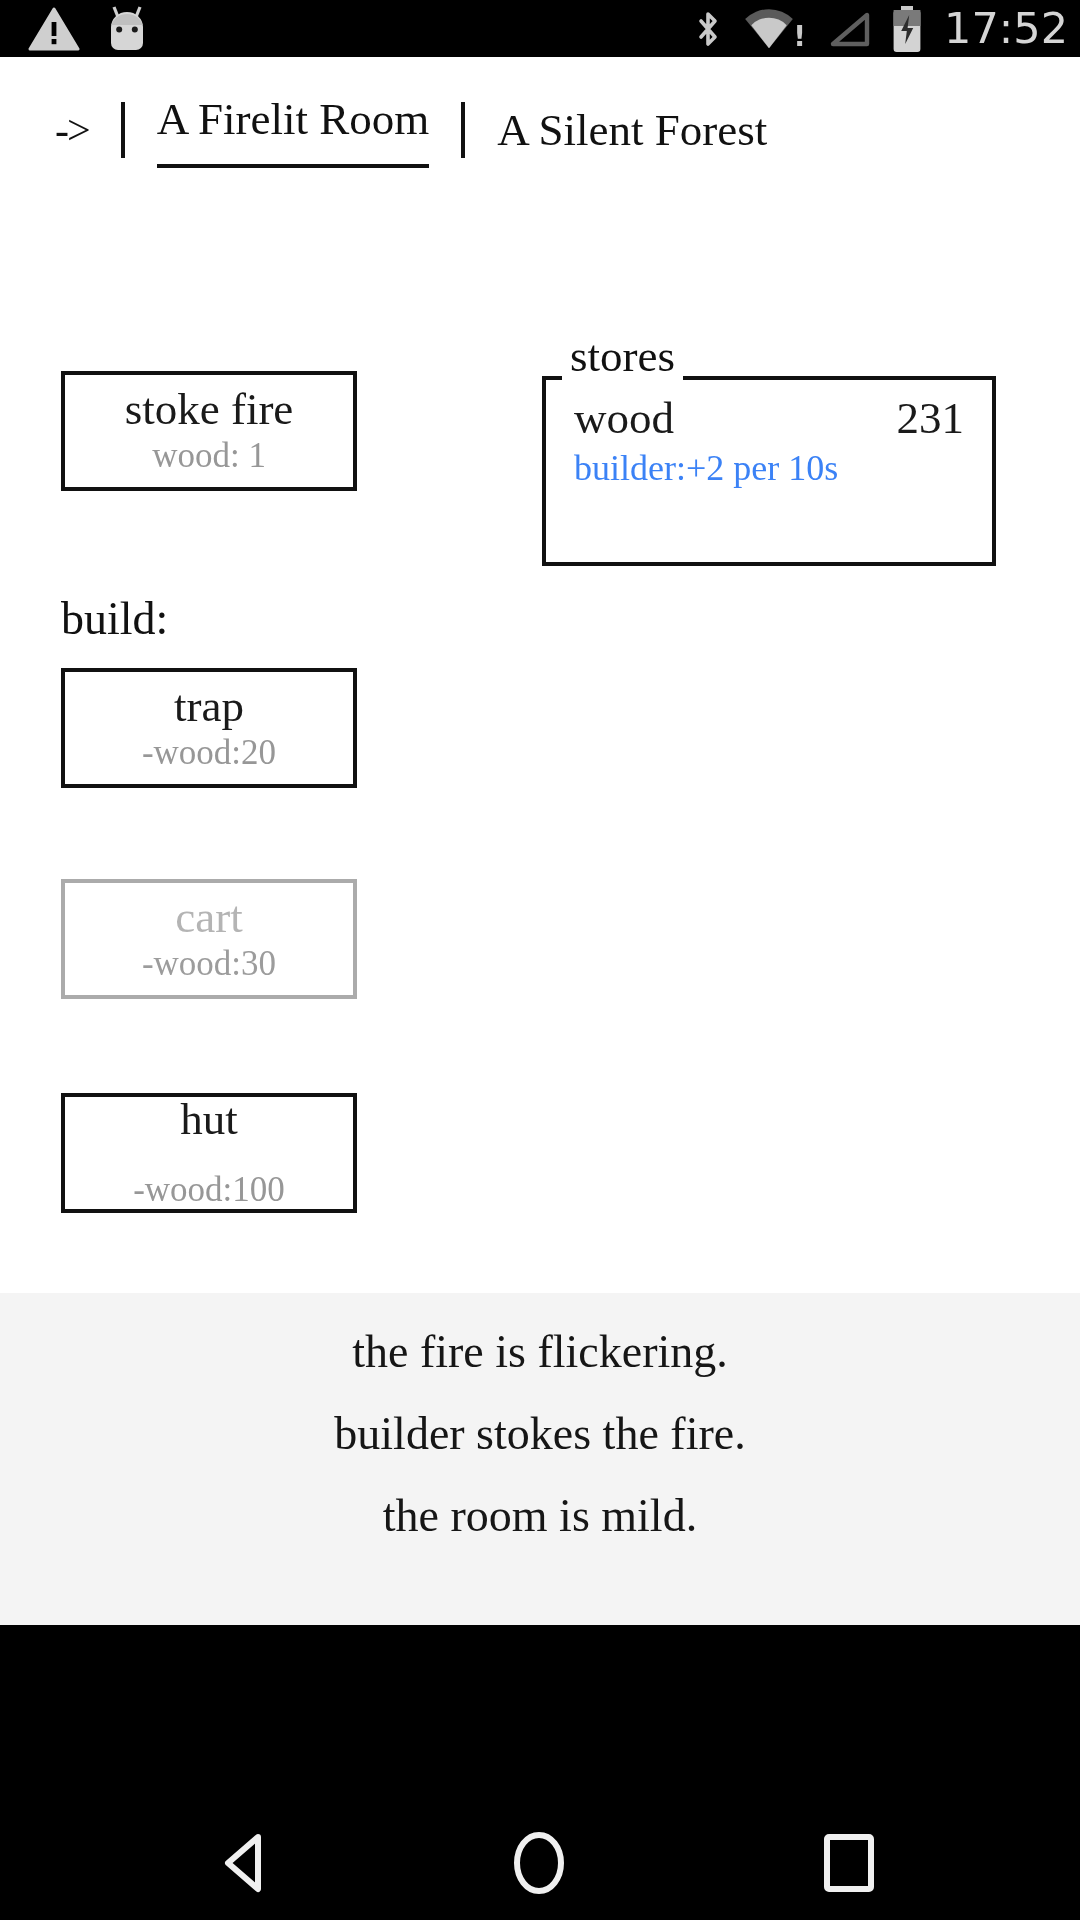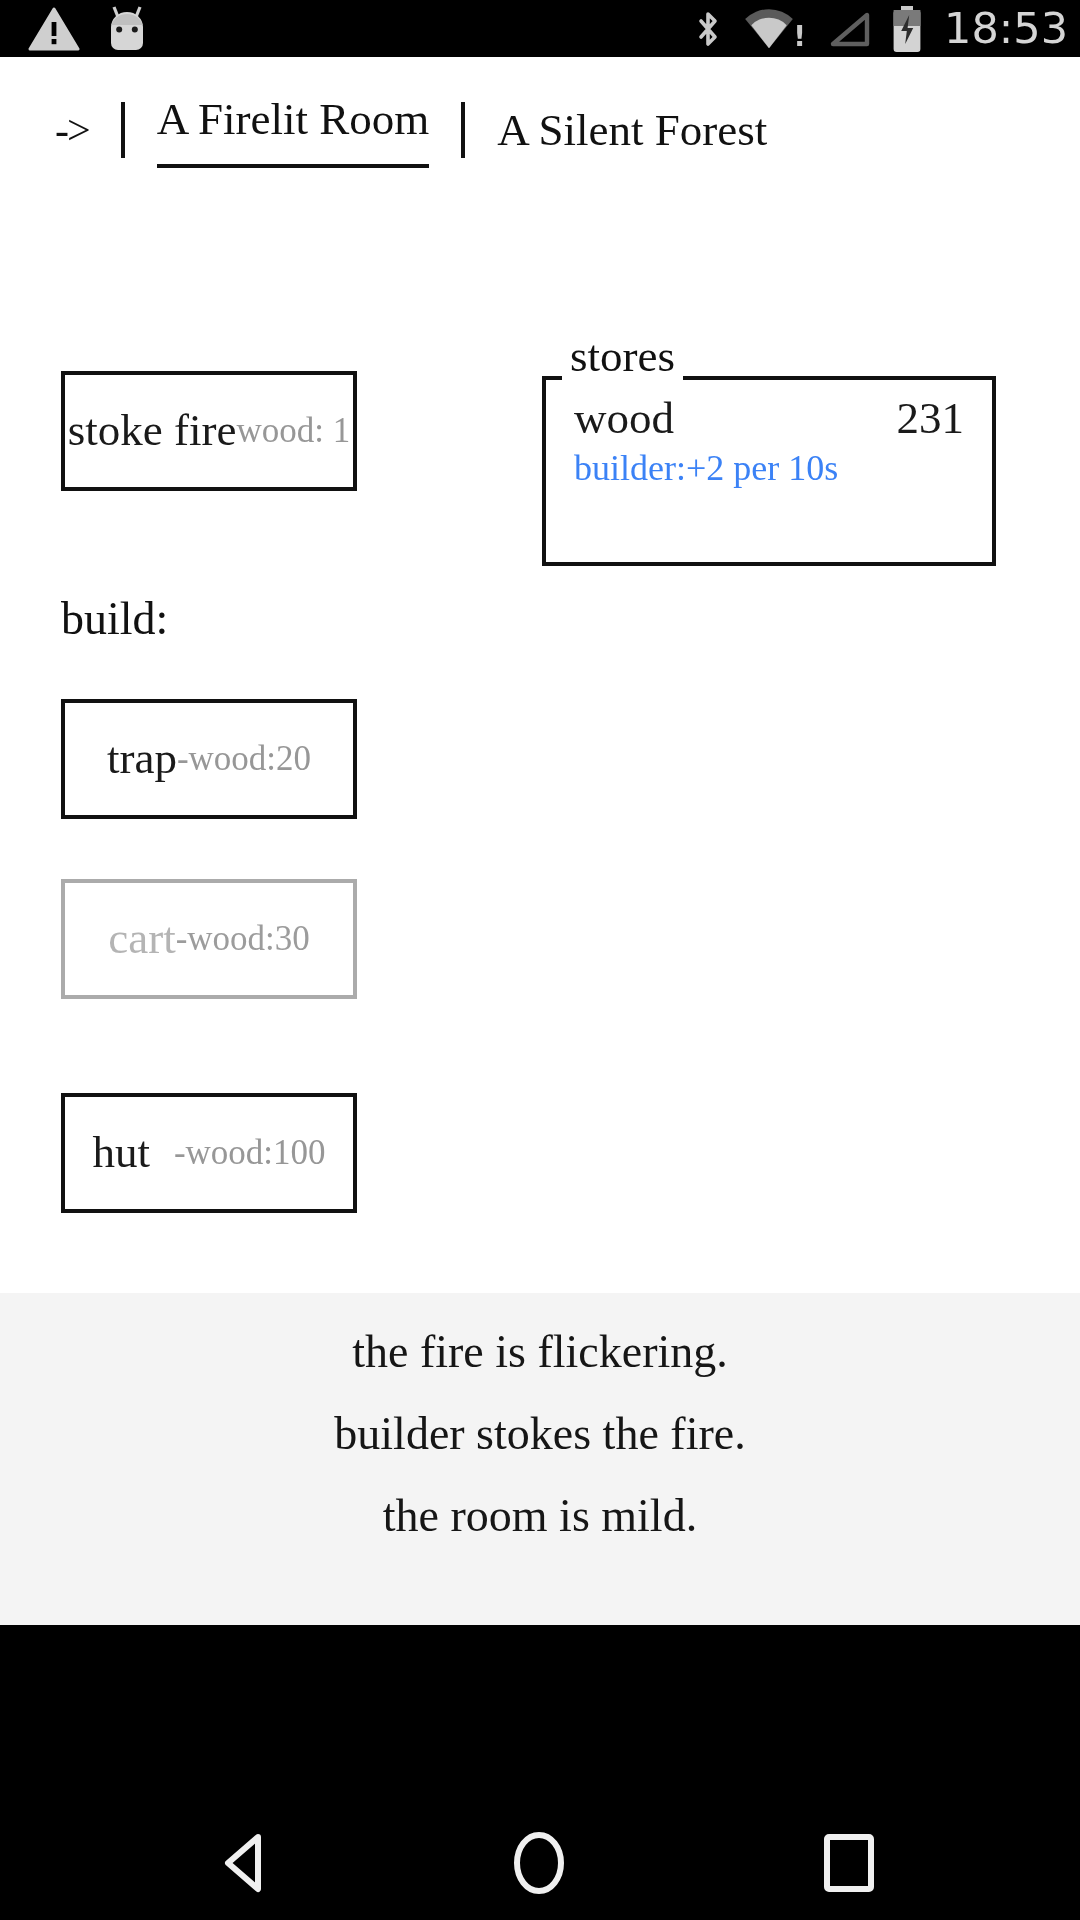--- a/index.html
+++ b/index.html
@@ -57,31 +57,31 @@
   .tab { font-size: 45px; color: #111; margin-right: 32px; white-space: nowrap; }
   .tab.active {
     border-bottom: 4px solid #111;
     padding-bottom: 19px;
   }
 
   
   .game-button {
     position: absolute; left: 61px; width: 296px; height: 120px;
     border: 4px solid #111; background: #fff;
-    display: flex; flex-direction: row;
+    display: flex; flex-direction: column;
     align-items: center; justify-content: center;
   }
   .game-button .btn-label { font-size: 45px; color: #1a1a1a; line-height: 1.1; }
   .game-button .btn-cost  { font-size: 35px; color: #979797; line-height: 1.2; }
   .game-button.disabled { border-color: #ababab; }
   .game-button.disabled .btn-label { color: #b4b4b4; }
   .game-button.disabled .btn-cost  { color: #9c9c9c; }
 
   .btn-stoke { top: 371px; }
-  .btn-trap  { top: 699px; }
+  .btn-trap  { top: 668px; }
   .btn-cart  { top: 879px; }
   .btn-hut   { top: 1093px; gap: 24px; }
 
   .build-label {
     position: absolute; left: 61px; top: 592px;
     font-size: 46px; color: #111;
   }
 
   
   .stores-box {
@@ -167,21 +167,21 @@
       </svg>
     </span>
     <span>
       <svg width="30" height="46" viewBox="0 0 15 23">
         <rect x="4.5" y="0" width="6" height="2.5" fill="#c9c9c9"></rect>
         <rect x="0.8" y="2" width="13.4" height="21" rx="1.5" fill="#d3d3d3"></rect>
         <rect x="0.8" y="2" width="13.4" height="8" fill="#7a7a7a"></rect>
         <path d="M8.6 4.5 L4.6 12.5 h2.8 L6.6 19 L10.6 11 h-2.8 Z" fill="#2c2c2c"></path>
       </svg>
     </span>
-    <span class="clock">18:53</span>
+    <span class="clock">17:52</span>
   </div>
 </div>
 
 <div class="game-header">
   <span class="back-arrow">-&gt;</span>
   <span class="header-sep"></span>
   <span class="tab active">A Firelit Room</span>
   <span class="header-sep"></span>
   <span class="tab">A Silent Forest</span>
 </div>

